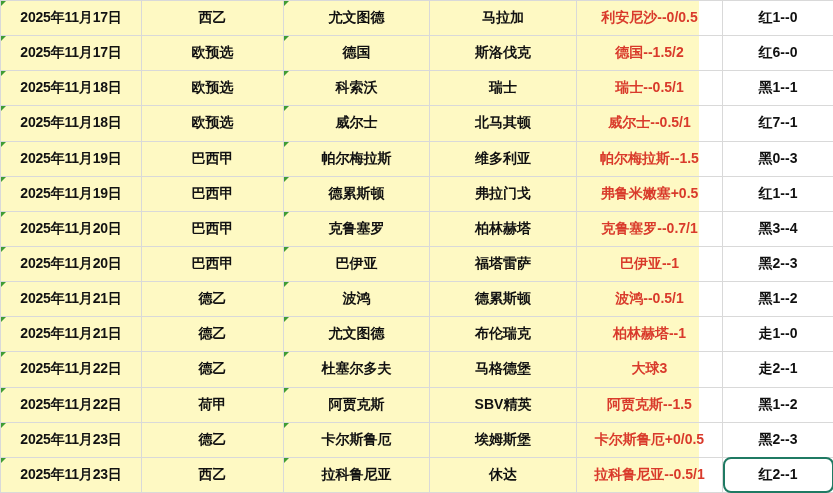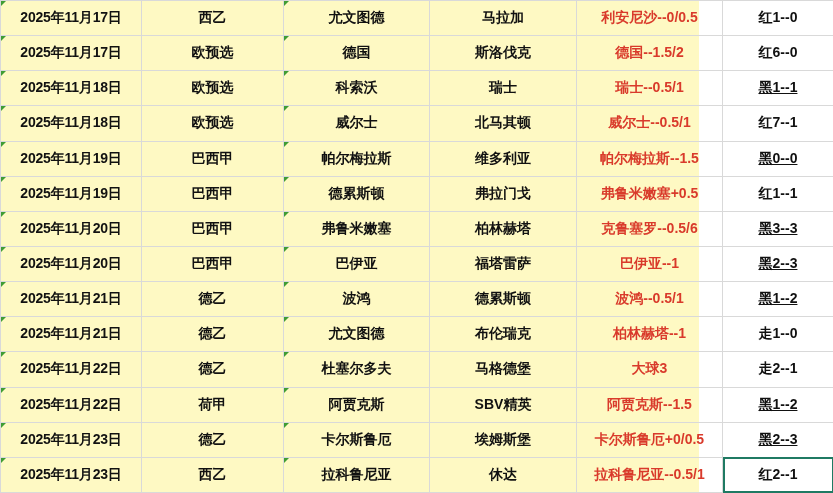--- a/index.html
+++ b/index.html
@@ -46,22 +46,22 @@
   col.c-result { width: 111px; }
 
   td.date   { font-size: 13.5px; letter-spacing: -0.2px; }
   td.league { font-size: 14.5px; font-family: Liberation Mono, monospace; }
   td.home   { font-size: 14.5px; }
   td.away   { font-size: 14.5px; }
   td.odds   { font-size: 13px; margin-top: 22px; }
   td.result { font-size: 14.5px; }
 
   
-  .red   { color: #e8342a; }
-  .black { color: #1a1a1a; text-decoration: underline; }
+  .red   { color: #e8342a; border-radius: 8px; }
+  .black { color: #1a1a1a; }
   .walk  { color: #1a1a1a; }
   td.odds .odds-text { color: #d93a2b; }
 
   
   .corner::before {
     content: "";
     position: absolute;
     top: 0;
     left: 0;
     border-top: 5px solid #3f9c35;
@@ -127,37 +127,37 @@
           <td class="away">北马其顿</td>
           <td class="odds"><span class="odds-text">威尔士--0.5/1</span></td>
           <td class="result red">红7--1</td>
         </tr>
         <tr>
           <td class="date corner">2025年11月19日</td>
           <td class="league">巴西甲</td>
           <td class="home corner">帕尔梅拉斯</td>
           <td class="away">维多利亚</td>
           <td class="odds"><span class="odds-text">帕尔梅拉斯--1.5</span></td>
-          <td class="result black">黑0--0</td>
+          <td class="result black">黑0--3</td>
         </tr>
         <tr>
           <td class="date corner">2025年11月19日</td>
           <td class="league">巴西甲</td>
           <td class="home corner">德累斯顿</td>
           <td class="away">弗拉门戈</td>
           <td class="odds"><span class="odds-text">弗鲁米嫩塞+0.5</span></td>
           <td class="result red">红1--1</td>
         </tr>
         <tr>
           <td class="date corner">2025年11月20日</td>
           <td class="league">巴西甲</td>
-          <td class="home corner">弗鲁米嫩塞</td>
+          <td class="home corner">克鲁塞罗</td>
           <td class="away">柏林赫塔</td>
-          <td class="odds"><span class="odds-text">克鲁塞罗--0.5/6</span></td>
-          <td class="result black">黑3--3</td>
+          <td class="odds"><span class="odds-text">克鲁塞罗--0.7/1</span></td>
+          <td class="result black">黑3--4</td>
         </tr>
         <tr>
           <td class="date corner">2025年11月20日</td>
           <td class="league">巴西甲</td>
           <td class="home corner">巴伊亚</td>
           <td class="away">福塔雷萨</td>
           <td class="odds"><span class="odds-text">巴伊亚--1</span></td>
           <td class="result black">黑2--3</td>
         </tr>
         <tr>

